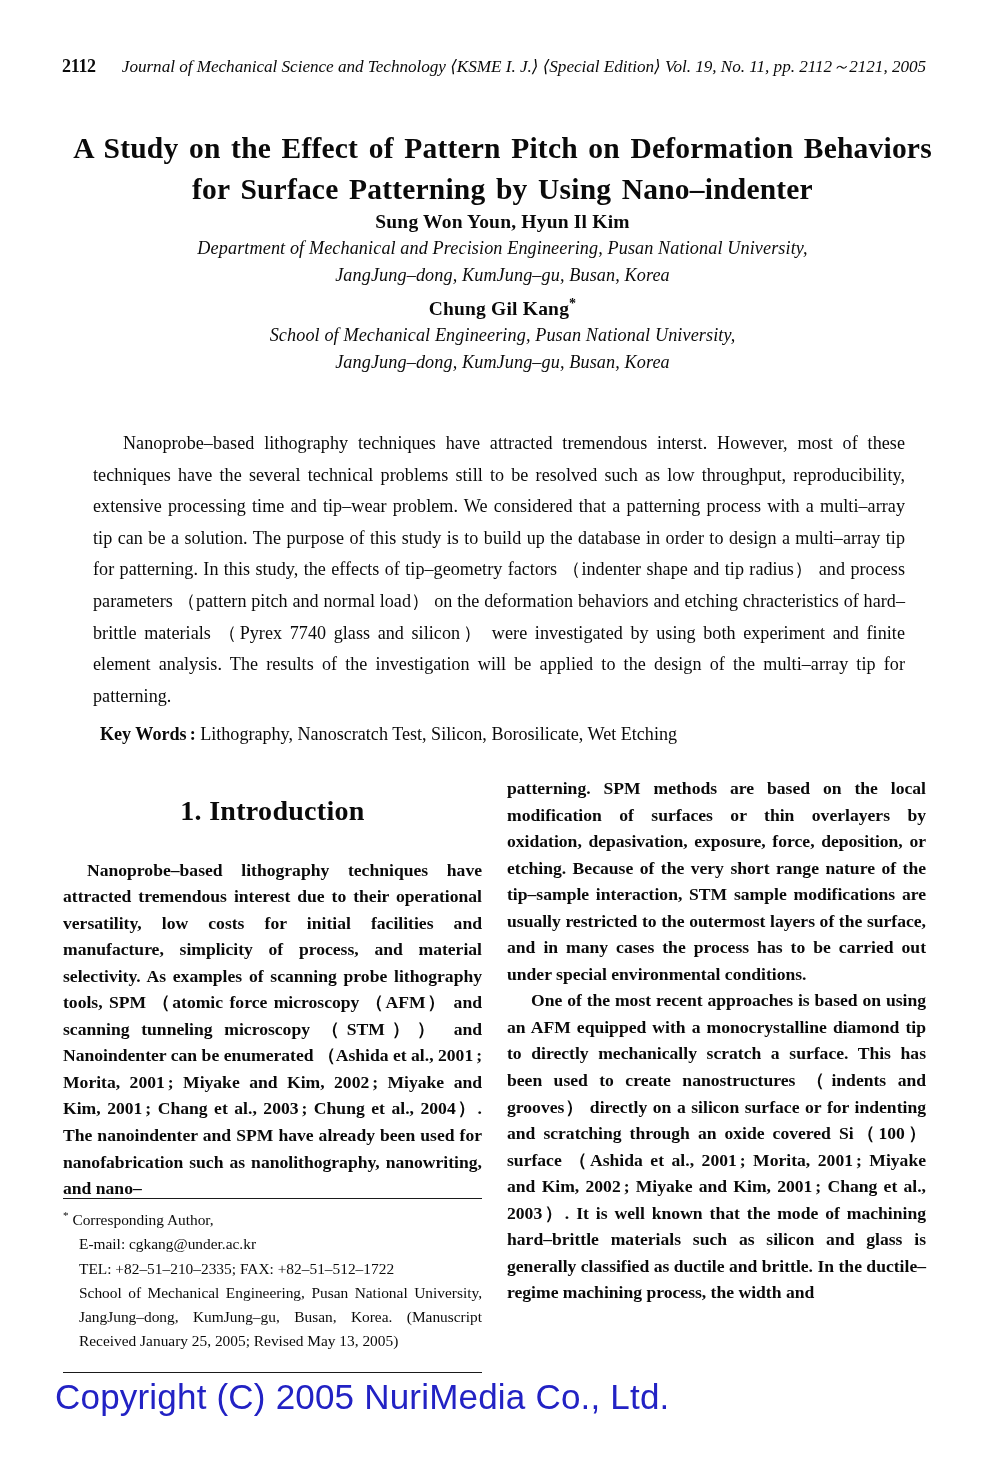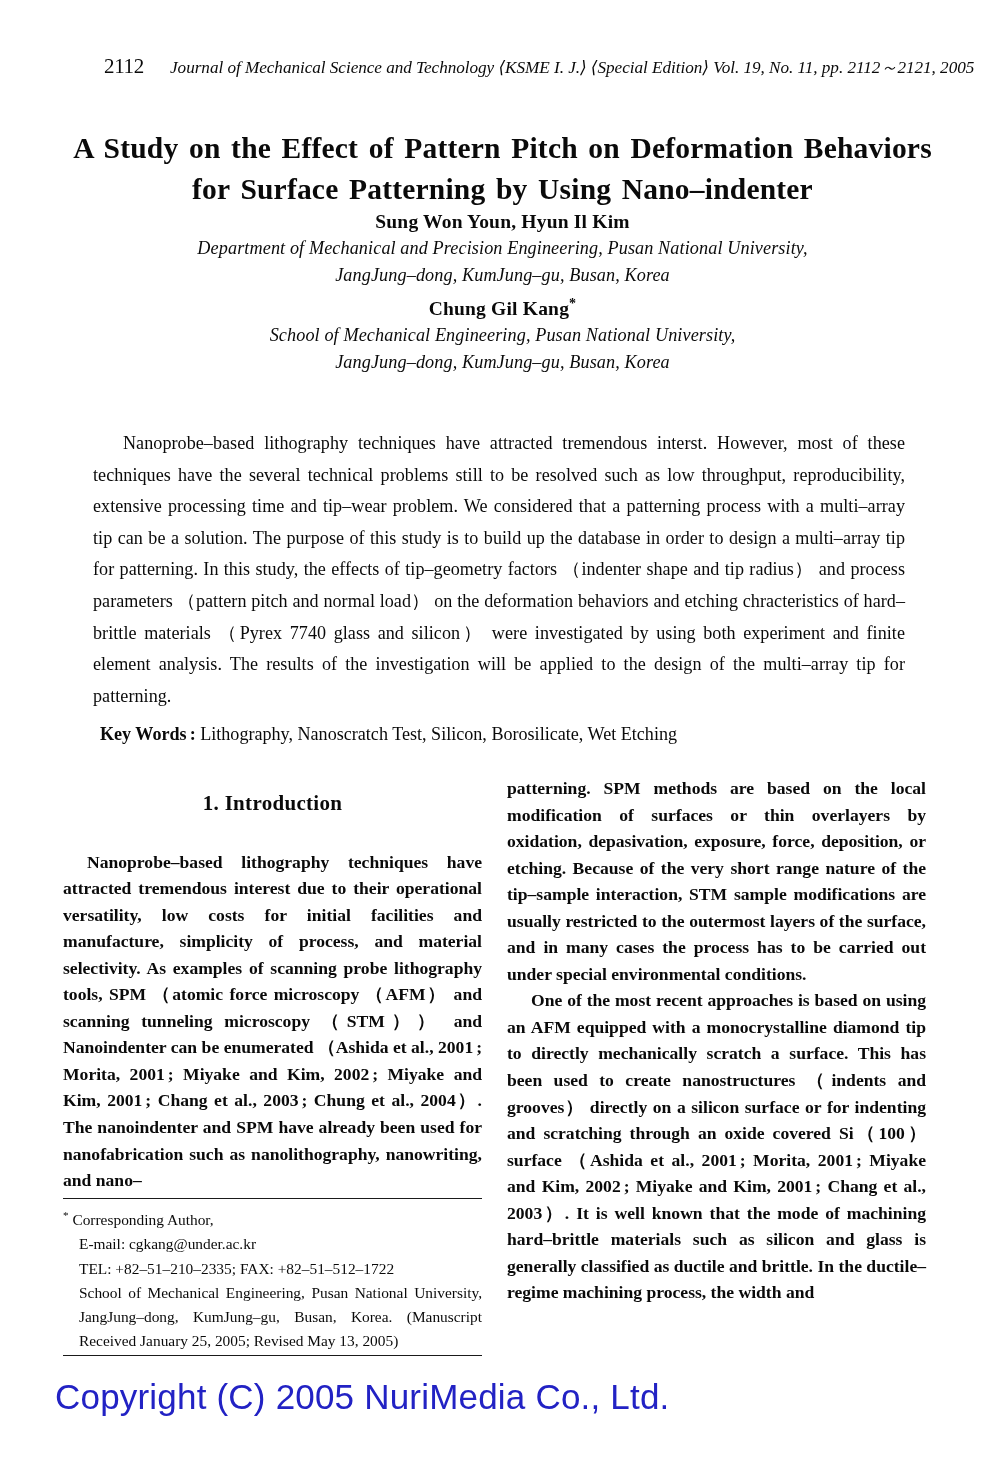--- a/index.html
+++ b/index.html
@@ -25,24 +25,23 @@
   .runhead {
     position: absolute;
     left: 62px;
     top: 54px;
     width: 885px;
     display: flex;
     align-items: baseline;
     white-space: nowrap;
   }
   .runhead-folio {
-    font-weight: normal;
-    font-size: 21px;
+    font-weight: bold;
+    font-size: 18px;
     letter-spacing: -0.3px;
-    margin-left: 42px;
   }
   .runhead-text {
     font-style: italic;
     font-size: 17.2px;
     margin-left: 26px;
     letter-spacing: -0.05px;
   }
 
   
   .title {
@@ -114,40 +113,40 @@
     font-size: 17.6px;
     line-height: 26.55px;
     text-align: justify;
   }
   .col-left  { left: 63px; }
   .col-right { left: 507px; top: 775px; }
 
   .sec-head {
     text-align: center;
     font-weight: bold;
-    font-size: 21px;
-    margin: 0 0 32px 0;
+    font-size: 28px;
+    margin: 8px 0 32px 0;
     letter-spacing: 0.3px;
   }
   .para {
     margin: 0;
     text-indent: 24px;
     font-weight: bold;
   }
   .para.noindent { text-indent: 0; }
 
   
   .footnote {
     position: absolute;
     left: 63px;
     top: 1198px;
     width: 419px;
     border-top: 1.6px solid #1a1a1a;
     border-bottom: 1.6px solid #1a1a1a;
-    padding: 9px 0 1px 0;
+    padding: 9px 0 18px 0;
     font-size: 15.4px;
     line-height: 24.3px;
     text-align: justify;
   }
   .fn-line { margin: 0; }
   .fn-hang {
     padding-left: 16px;
     text-indent: -16px;
   }
   .fn-indent { padding-left: 16px; }

